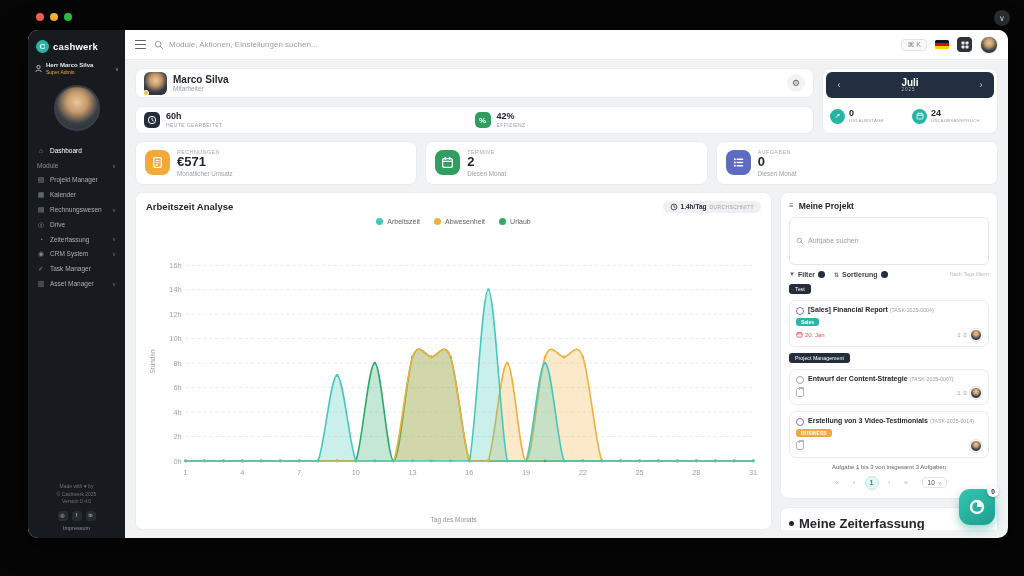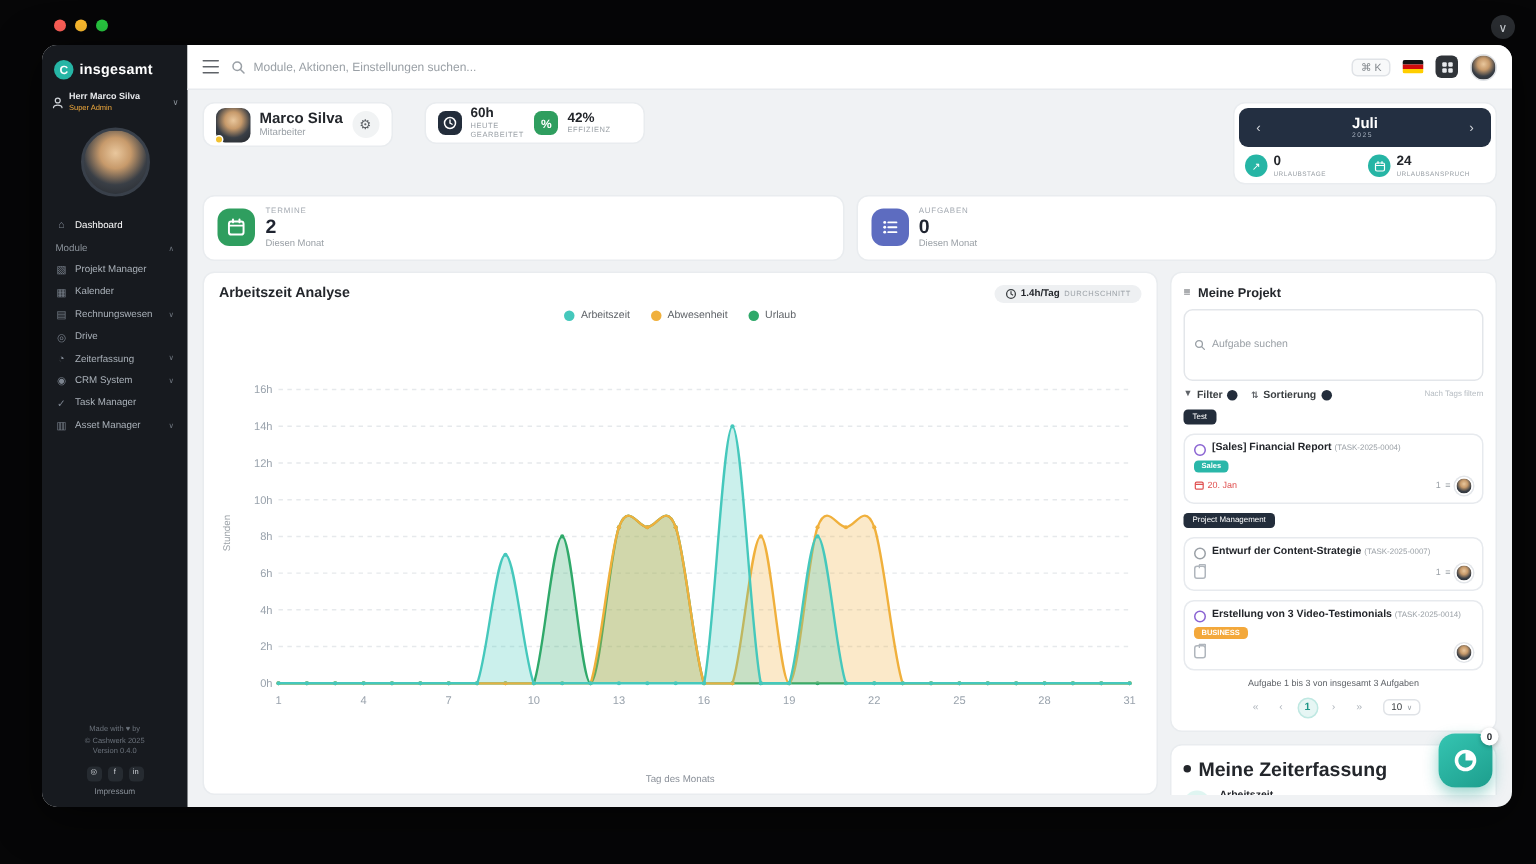--- a/index.html
+++ b/index.html
@@ -57,21 +57,21 @@
   .fl-b{background:#141414}.fl-r{background:#d00c0c}.fl-y{background:#ffce00}
   .apps-btn { width:15px; height:15px; border-radius:4px; background:#2f3338; display:flex; align-items:center;
     justify-content:center; }
   .tb-avatar { width:18px; height:18px; border-radius:50%; border:1px solid #e0e3e7; }
 
   .content { flex:1; padding:8px 10px; display:flex; flex-direction:column; gap:7px; overflow:hidden; min-height:0; }
   .card { background:#fff; border:1px solid #e9ecef; border-radius:8px; }
 
   
   .row1 { display:flex; gap:8px; align-items:stretch; flex:none; }
-  .p-col { flex:1; display:flex; flex-direction:row; gap:21px; min-width:0; }
+  .p-col { flex:1; display:flex; flex-direction:column; gap:8px; min-width:0; }
   .name-card { padding:4px 8px; display:flex; align-items:center; gap:6px; height:30px; }
   .nc-avatar { width:23px; height:23px; border-radius:6px; position:relative; flex:none; }
   .nc-avatar b { position:absolute; left:-1px; bottom:-1px; width:6px; height:6px; border-radius:50%;
     background:#f2c12e; border:1px solid #fff; }
   .nc-name { font-size:10px; font-weight:700; color:#23262b; line-height:1.1; }
   .nc-role { font-size:6.5px; color:#9aa0a6; }
   .gear-btn { margin-left:auto; width:18px; height:18px; border-radius:50%; background:#f1f3f4; color:#5f6368;
     font-size:9px; display:flex; align-items:center; justify-content:center; }
   .stats-card { padding:4px 8px; display:flex; align-items:center; height:28px; }
   .sc-cell { flex:1; display:flex; align-items:center; gap:6px; }
@@ -190,21 +190,21 @@
   <i class="tl-yellow"></i>
   <i class="tl-green"></i>
 </div>
 <div class="frame-chev">∨</div>
 
 <div class="window">
 
   <aside class="sidebar">
     <div class="brand">
       <span class="brand-logo">C</span>
-      <span class="brand-name">insgesamt</span>
+      <span class="brand-name">cashwerk</span>
     </div>
     <div class="side-user">
       <svg width="9" height="9" viewBox="0 0 12 12">
         <circle cx="6" cy="4" r="2.2" fill="none" stroke="#cfd3d8" stroke-width="1.1"></circle>
         <path d="M2.2 10.3c.6-2.8 7-2.8 7.6 0" fill="none" stroke="#cfd3d8" stroke-width="1.1" stroke-linecap="round"></path>
       </svg>
       <span class="su-text">
         <span class="su-name">Herr Marco Silva</span>
         <span class="su-role">Super Admin</span>
       </span>
@@ -369,20 +369,35 @@
               <span>
                 <div class="cal-val">24</div>
                 <div class="cal-lab">URLAUBSANSPRUCH</div>
               </span>
             </div>
           </div>
         </div>
       </div>
 
       <div class="row2">
+        <div class="card stat-card">
+          <span class="st-ic ic-orange">
+            <svg width="13" height="13" viewBox="0 0 12 12">
+                <rect x="2.5" y="1.5" width="7" height="9" rx="1.2" fill="none" stroke="#fff" stroke-width="1.2"></rect>
+                <line x1="4.3" y1="4.2" x2="7.7" y2="4.2" stroke="#fff" stroke-width="1"></line>
+                <line x1="4.3" y1="6.2" x2="7.7" y2="6.2" stroke="#fff" stroke-width="1"></line>
+                <line x1="4.3" y1="8.2" x2="6.5" y2="8.2" stroke="#fff" stroke-width="1"></line>
+              </svg>
+          </span>
+          <span>
+            <div class="st-lab">RECHNUNGEN</div>
+            <div class="st-val">€571</div>
+            <div class="st-sub">Monatlicher Umsatz</div>
+          </span>
+        </div>
         <div class="card stat-card">
           <span class="st-ic ic-green">
             <svg width="13" height="13" viewBox="0 0 12 12">
                 <rect x="1.5" y="2.5" width="9" height="8" rx="1.5" fill="none" stroke="#fff" stroke-width="1.2"></rect>
                 <line x1="1.5" y1="5" x2="10.5" y2="5" stroke="#fff" stroke-width="1.2"></line>
                 <line x1="4" y1="1.2" x2="4" y2="3" stroke="#fff" stroke-width="1.2" stroke-linecap="round"></line>
                 <line x1="8" y1="1.2" x2="8" y2="3" stroke="#fff" stroke-width="1.2" stroke-linecap="round"></line>
               </svg>
           </span>
           <span>

